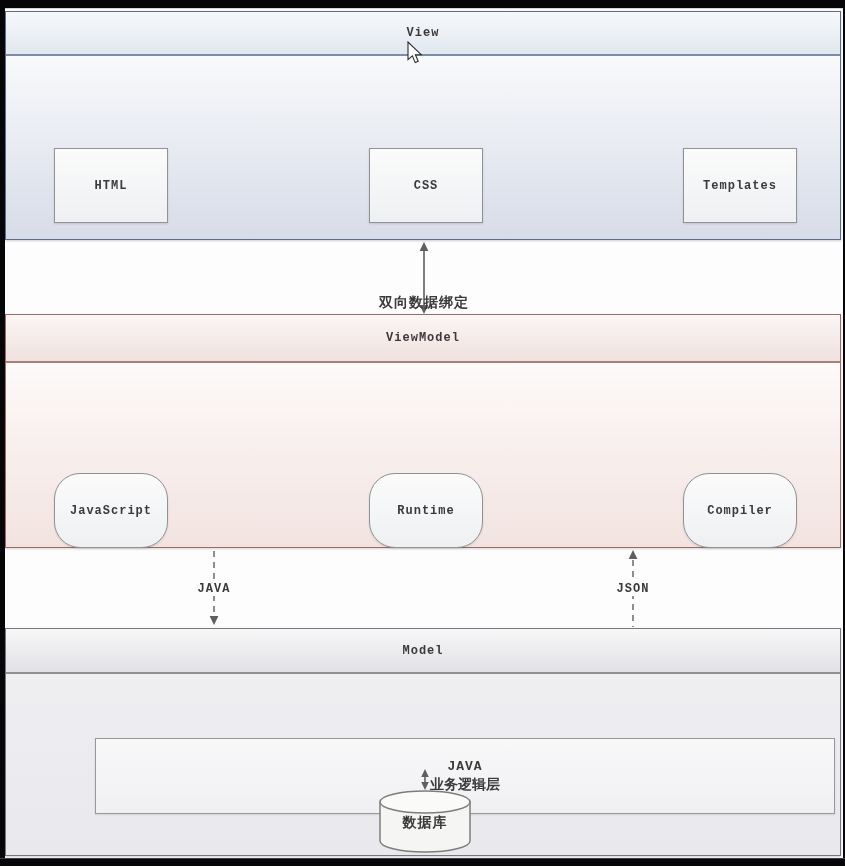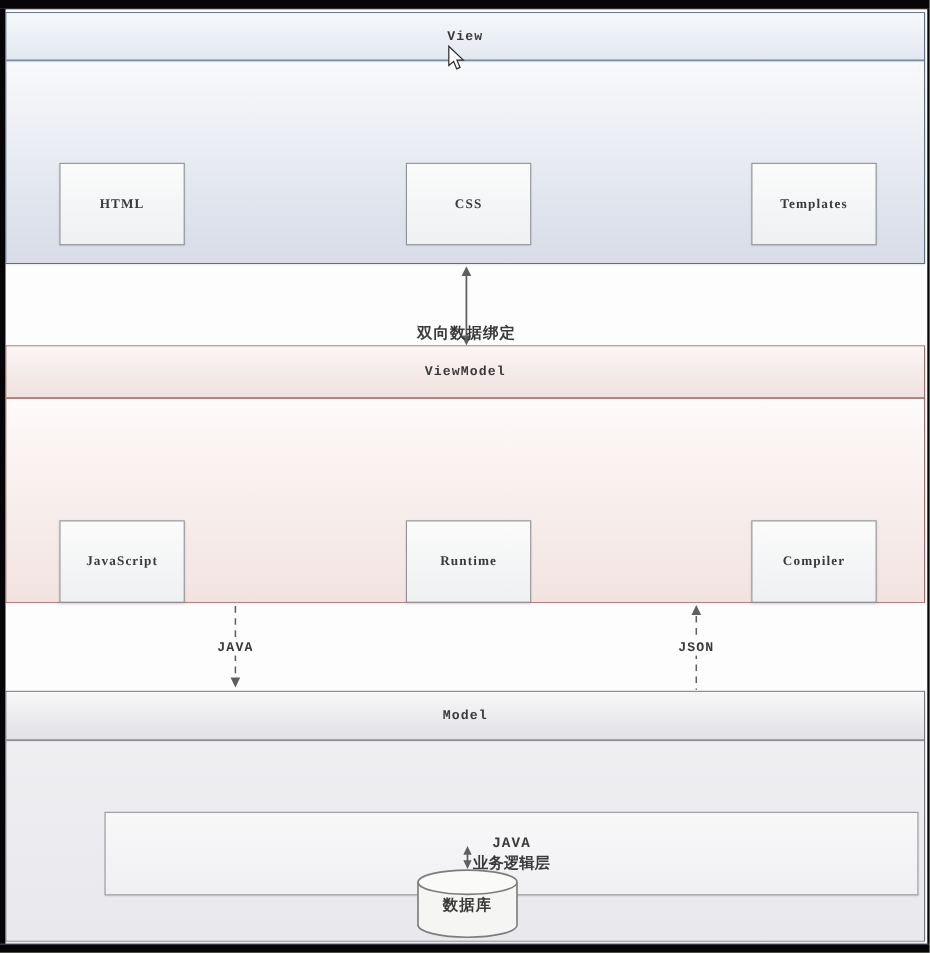--- a/index.html
+++ b/index.html
@@ -33,26 +33,26 @@
 
   .panel.model{top:628px;height:228px;border:1px solid var(--model-accent,#76767c);box-shadow:0 1px 2px rgba(70,70,80,.25);}
   .model .panel-header{height:45px;background:linear-gradient(180deg,#f7f7f8,#e1e1e6);border-bottom:2px solid #8f8f95;}
   .model .panel-body{height:181px;background:linear-gradient(180deg,#efeff2,#e8e8ed);}
 
   
   .node{
     position:absolute;width:114px;height:75px;box-sizing:border-box;
     border:1px solid #8f9296;background:linear-gradient(180deg,#fbfbfb,#eef0f2);
     display:flex;align-items:center;justify-content:center;
-    font-family:Liberation Serif, serif;
+    font-family:Liberation Mono, monospace;
     font-size:12px;letter-spacing:1px;color:var(--text,#3a3a3a);font-weight:bold;
     box-shadow:0 1px 2px rgba(0,0,0,.12);
   }
   .node.pos-a{left:48px;} .node.pos-b{left:363px;} .node.pos-c{left:677px;}
-  .view .node{top:92px;} .viewmodel .node{top:110px;}
+  .view .node{top:92px;} .viewmodel .node{top:110px;border-radius:26px;}
 
   .logic-box{
     position:absolute;left:50px;top:64px;width:740px;height:76px;box-sizing:border-box;
     border:1px solid #98989c;background:linear-gradient(180deg,#f8f8f9,#f0f0f3);
     display:flex;flex-direction:column;align-items:center;justify-content:center;
     color:var(--text,#3a3a3a);box-shadow:0 1px 2px rgba(0,0,0,.10);margin-left:39px;
   }
   .logic-line1{font-family:"Liberation Mono","DejaVu Sans Mono",monospace;font-size:13px;letter-spacing:1px;font-weight:bold;}
   .logic-line2{font-size:14px;margin-top:2px;font-weight:bold;}
 

